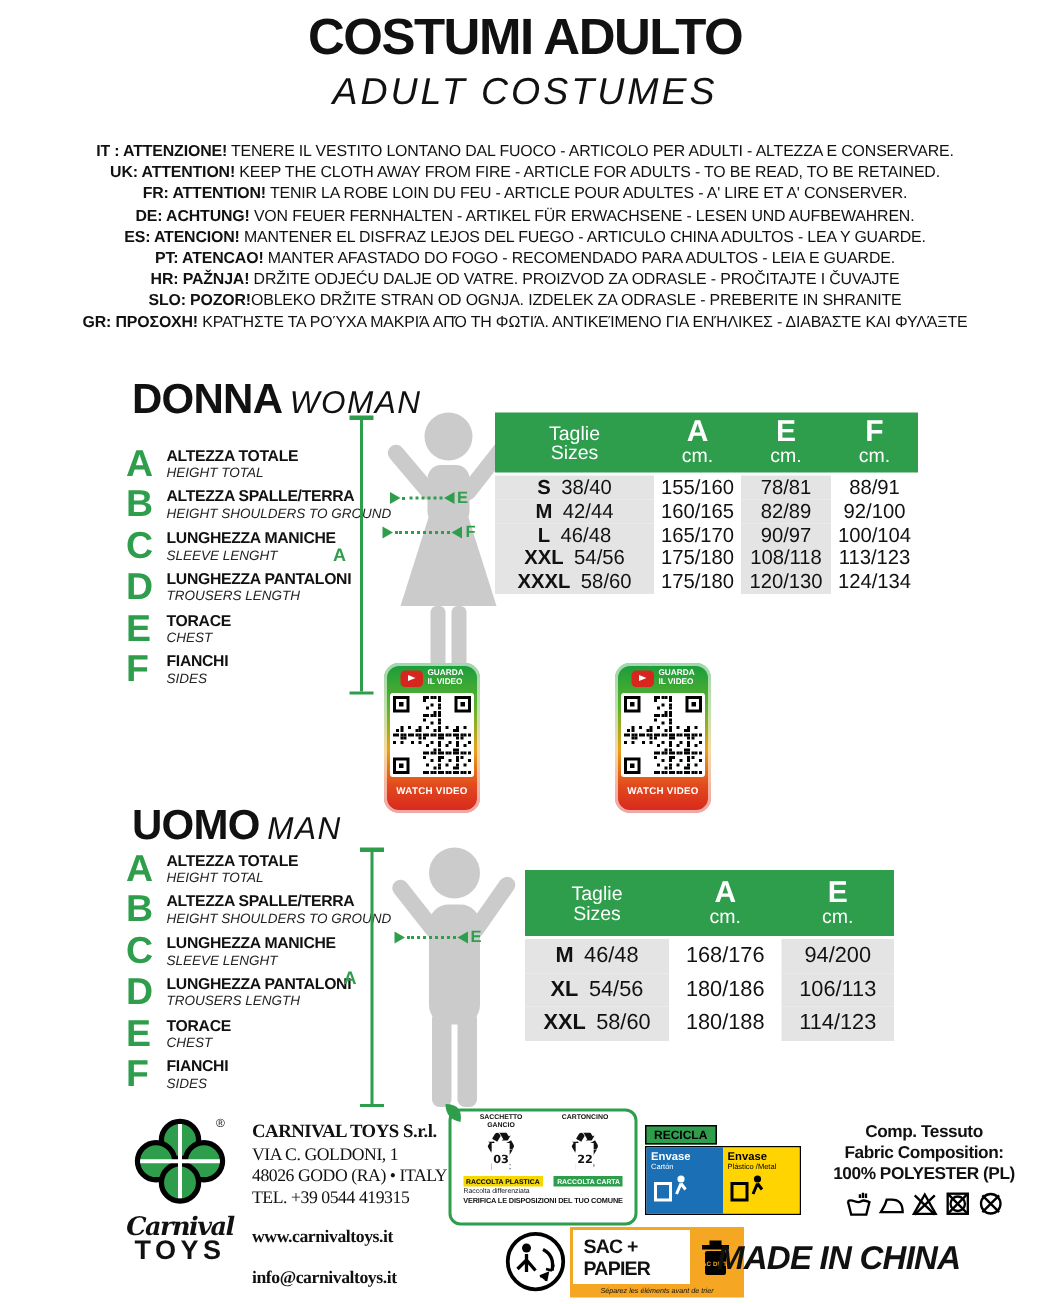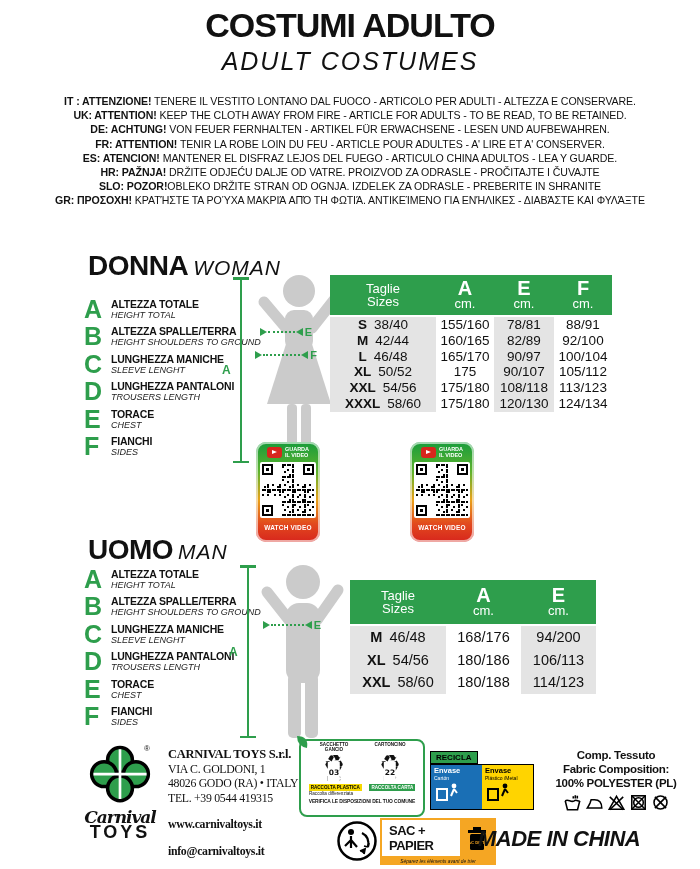--- a/index.html
+++ b/index.html
@@ -138,23 +138,24 @@
 <body>
 
 <div class="page">
 
   <div class="title">COSTUMI ADULTO</div>
   <div class="subtitle">ADULT  COSTUMES</div>
 
   <div class="warnings">
     <div class="warn-line"><b>IT : ATTENZIONE!</b><span> TENERE IL VESTITO LONTANO DAL FUOCO - ARTICOLO PER ADULTI - ALTEZZA E CONSERVARE.</span></div>
     <div class="warn-line"><b>UK: ATTENTION!</b><span> KEEP THE CLOTH AWAY FROM FIRE - ARTICLE FOR ADULTS - TO BE READ, TO BE RETAINED.</span></div>
+    <div class="warn-line"><b>FR: ATTENTION!</b><span> TENIR LA ROBE LOIN DU FEU - ARTICLE POUR ADULTES  - A' LIRE ET A' CONSERVER.</span></div>
     <div class="warn-line"><b>DE: ACHTUNG!</b><span> VON FEUER FERNHALTEN - ARTIKEL FÜR ERWACHSENE  - LESEN UND AUFBEWAHREN.</span></div>
-    <div class="warn-line"><b>FR: ATTENTION!</b><span> TENIR LA ROBE LOIN DU FEU - ARTICLE POUR ADULTES  - A' LIRE ET A' CONSERVER.</span></div>
     <div class="warn-line"><b>ES: ATENCION!</b><span> MANTENER EL DISFRAZ LEJOS DEL FUEGO -  ARTICULO CHINA ADULTOS - LEA Y GUARDE.</span></div>
+    <div class="warn-line"><b>PT: ATENCAO!</b><span> MANTER AFASTADO DO FOGO - RECOMENDADO PARA ADULTOS - LEIA E GUARDE.</span></div>
     <div class="warn-line"><b>HR: PAŽNJA!</b><span> DRŽITE ODJEĆU DALJE OD VATRE. PROIZVOD ZA ODRASLE - PROČITAJTE I ČUVAJTE</span></div>
     <div class="warn-line"><b>SLO: POZOR!</b><span>OBLEKO DRŽITE STRAN OD OGNJA. IZDELEK ZA ODRASLE - PREBERITE IN SHRANITE</span></div>
     <div class="warn-line"><b>GR: ΠΡΟΣΟΧΗ!</b><span> ΚΡΑΤΉΣΤΕ ΤΑ ΡΟΎΧΑ ΜΑΚΡΙΆ ΑΠΌ ΤΗ ΦΩΤΙΆ. ΑΝΤΙΚΕΊΜΕΝΟ ΓΙΑ ΕΝΉΛΙΚΕΣ - ΔΙΑΒΆΣΤΕ ΚΑΙ ΦΥΛΆΞΤΕ</span></div>
   </div>
 
   <div class="sec-head" style="left:88px;top:250px;">
     <span>DONNA</span><span class="en">WOMAN</span>
   </div>
 
   <div class="meas-list" style="left:84px;top:298px;">
@@ -264,26 +265,20 @@
           <div class="td c0 gray"><b>M</b><span class="fit">42/44</span></div>
           <div class="td c1">160/165</div>
           <div class="td c2 gray">82/89</div>
           <div class="td c3">92/100</div>
         </div>
       <div class="tr">
           <div class="td c0 gray"><b>L</b><span class="fit">46/48</span></div>
           <div class="td c1">165/170</div>
           <div class="td c2 gray">90/97</div>
           <div class="td c3">100/104</div>
-        </div>
-      <div class="tr">
-          <div class="td c0 gray"><b>XL</b><span class="fit">50/52</span></div>
-          <div class="td c1">175</div>
-          <div class="td c2 gray">90/107</div>
-          <div class="td c3">105/112</div>
         </div>
       <div class="tr">
           <div class="td c0 gray"><b>XXL</b><span class="fit">54/56</span></div>
           <div class="td c1">175/180</div>
           <div class="td c2 gray">108/118</div>
           <div class="td c3">113/123</div>
         </div>
       <div class="tr">
           <div class="td c0 gray"><b>XXXL</b><span class="fit">58/60</span></div>
           <div class="td c1">175/180</div>

